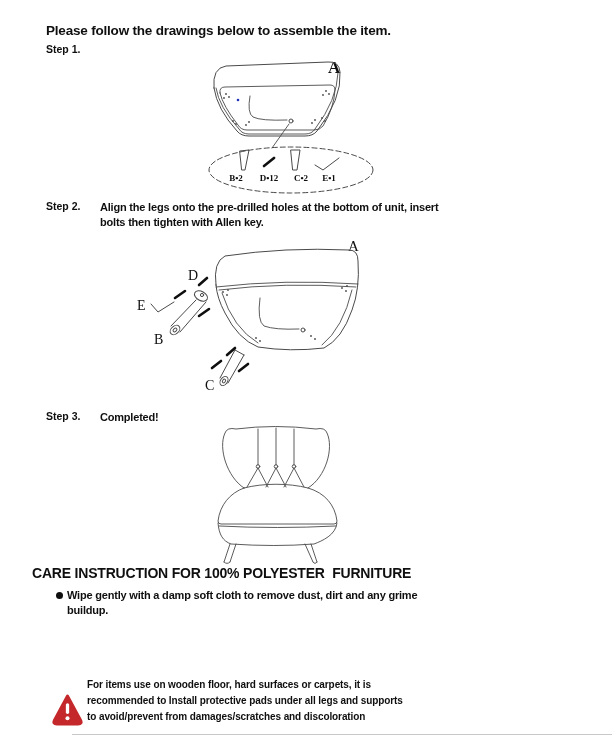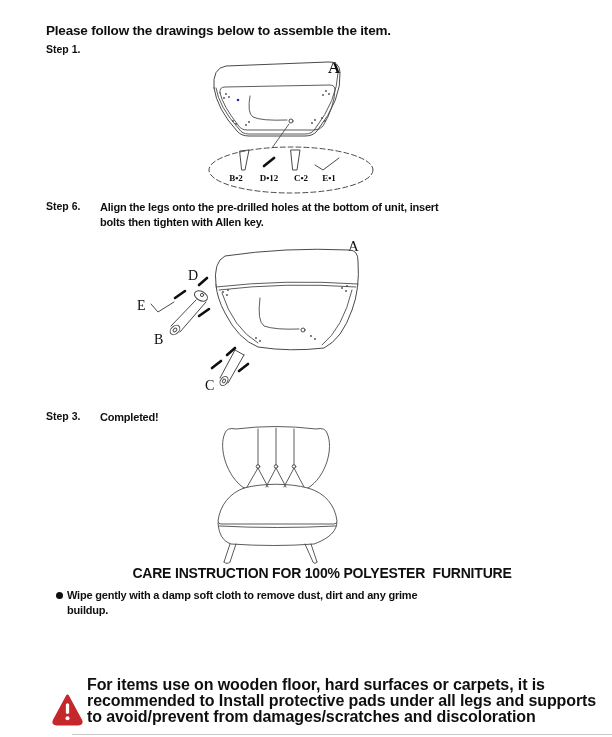--- a/index.html
+++ b/index.html
@@ -15,27 +15,27 @@
   .dwg path,.dwg line,.dwg ellipse,.dwg circle,.dwg polyline{
     stroke:var(--line,#4a4a4a);fill:none;stroke-width:1;stroke-linecap:round;stroke-linejoin:round;
   }
   .dwg .thin{stroke-width:0.9;}
   .dwg .thick{stroke:var(--ink,#0f0f0f);stroke-width:2.6;}
   .dwg .dashed{stroke-dasharray:5 3;}
   .dwg .dot{fill:var(--line,#4a4a4a);stroke:none;}
   .dwg .bluedot{fill:var(--blue,#2233bb);stroke:none;}
   .dwg text{fill:var(--ink,#0f0f0f);stroke:none;font-family:"Liberation Serif",serif;}
   .dwg .plabel{font-size:9px;font-weight:bold;text-anchor:middle;}
-  .care-heading{left:32px;right:0;top:565px;text-align:center;font-size:14px;font-weight:bold;
+  .care-heading{left:32px;right:0;top:565px;text-align:left;font-size:14px;font-weight:bold;
     white-space:pre-wrap;letter-spacing:-0.2px;}
   .bullets{left:56px;top:588px;width:500px;}
   .bullet-row{position:relative;padding-left:11px;margin-bottom:0px;}
   .bullet-dot{position:absolute;left:0;top:4px;width:7px;height:7px;border-radius:50%;background:var(--ink,#0f0f0f);}
   .bullet-text{font-size:11px;font-weight:bold;line-height:15px;white-space:pre-line;letter-spacing:-0.2px;}
-  .warning-text{left:87px;top:677px;font-size:16px;font-weight:bold;line-height:15.8px;
+  .warning-text{left:87px;top:677px;font-size:10px;font-weight:bold;line-height:15.8px;
     white-space:pre-line;letter-spacing:-0.1px;}
   .warning-icon{left:52px;top:691px;}
   .bottom-rule{left:72px;right:0;top:734px;height:1px;background:#c9c9c9;}
 </style>
 </head>
 <body>
 
 <div class="page">
 
   <div class="abs doc-title">Please follow the drawings below to assemble the item.</div>
@@ -76,21 +76,21 @@
     <path d="M47 96 L56 95 L52 115 L49 115 Z"></path>
     <line class="thick" x1="71" y1="111" x2="81" y2="103"></line>
     <path d="M98 95 L107 95 L104 115 L100 115 Z"></path>
     <polyline points="122,110 130,115 146,103" stroke-width="2"></polyline>
     <text class="plabel" x="43" y="126">B•2</text>
     <text class="plabel" x="76" y="126">D•12</text>
     <text class="plabel" x="108" y="126">C•2</text>
     <text class="plabel" x="136" y="126">E•1</text>
   </svg>
 
-  <div class="abs step-label" style="top:200px">Step 6.</div>
+  <div class="abs step-label" style="top:200px">Step 2.</div>
   <div class="abs step-text" style="top:200px">Align the legs onto the pre-drilled holes at the bottom of unit, insert
 bolts then tighten with Allen key.</div>
 
   <svg class="dwg" style="left:125px;top:232px" width="270" height="168" viewBox="0 0 270 168">
     <text x="223" y="19" font-size="15">A</text>
 
     <path d="M91 53 Q88 30 100 24 Q160 15 224 18 Q233 18 233 29 Q235 57 227 78 Q217 107 199 116 Q165 120 133 115 Q113 107 100 81 Q92 66 91 53 Z"></path>
     <path class="thin" d="M91 55 Q160 47 233 52"></path>
     <path class="thin" d="M94 58 Q160 50 231 55"></path>
     <path class="thin" d="M97 61 Q108 96 133 111 M197 113 Q218 96 227 58"></path>

